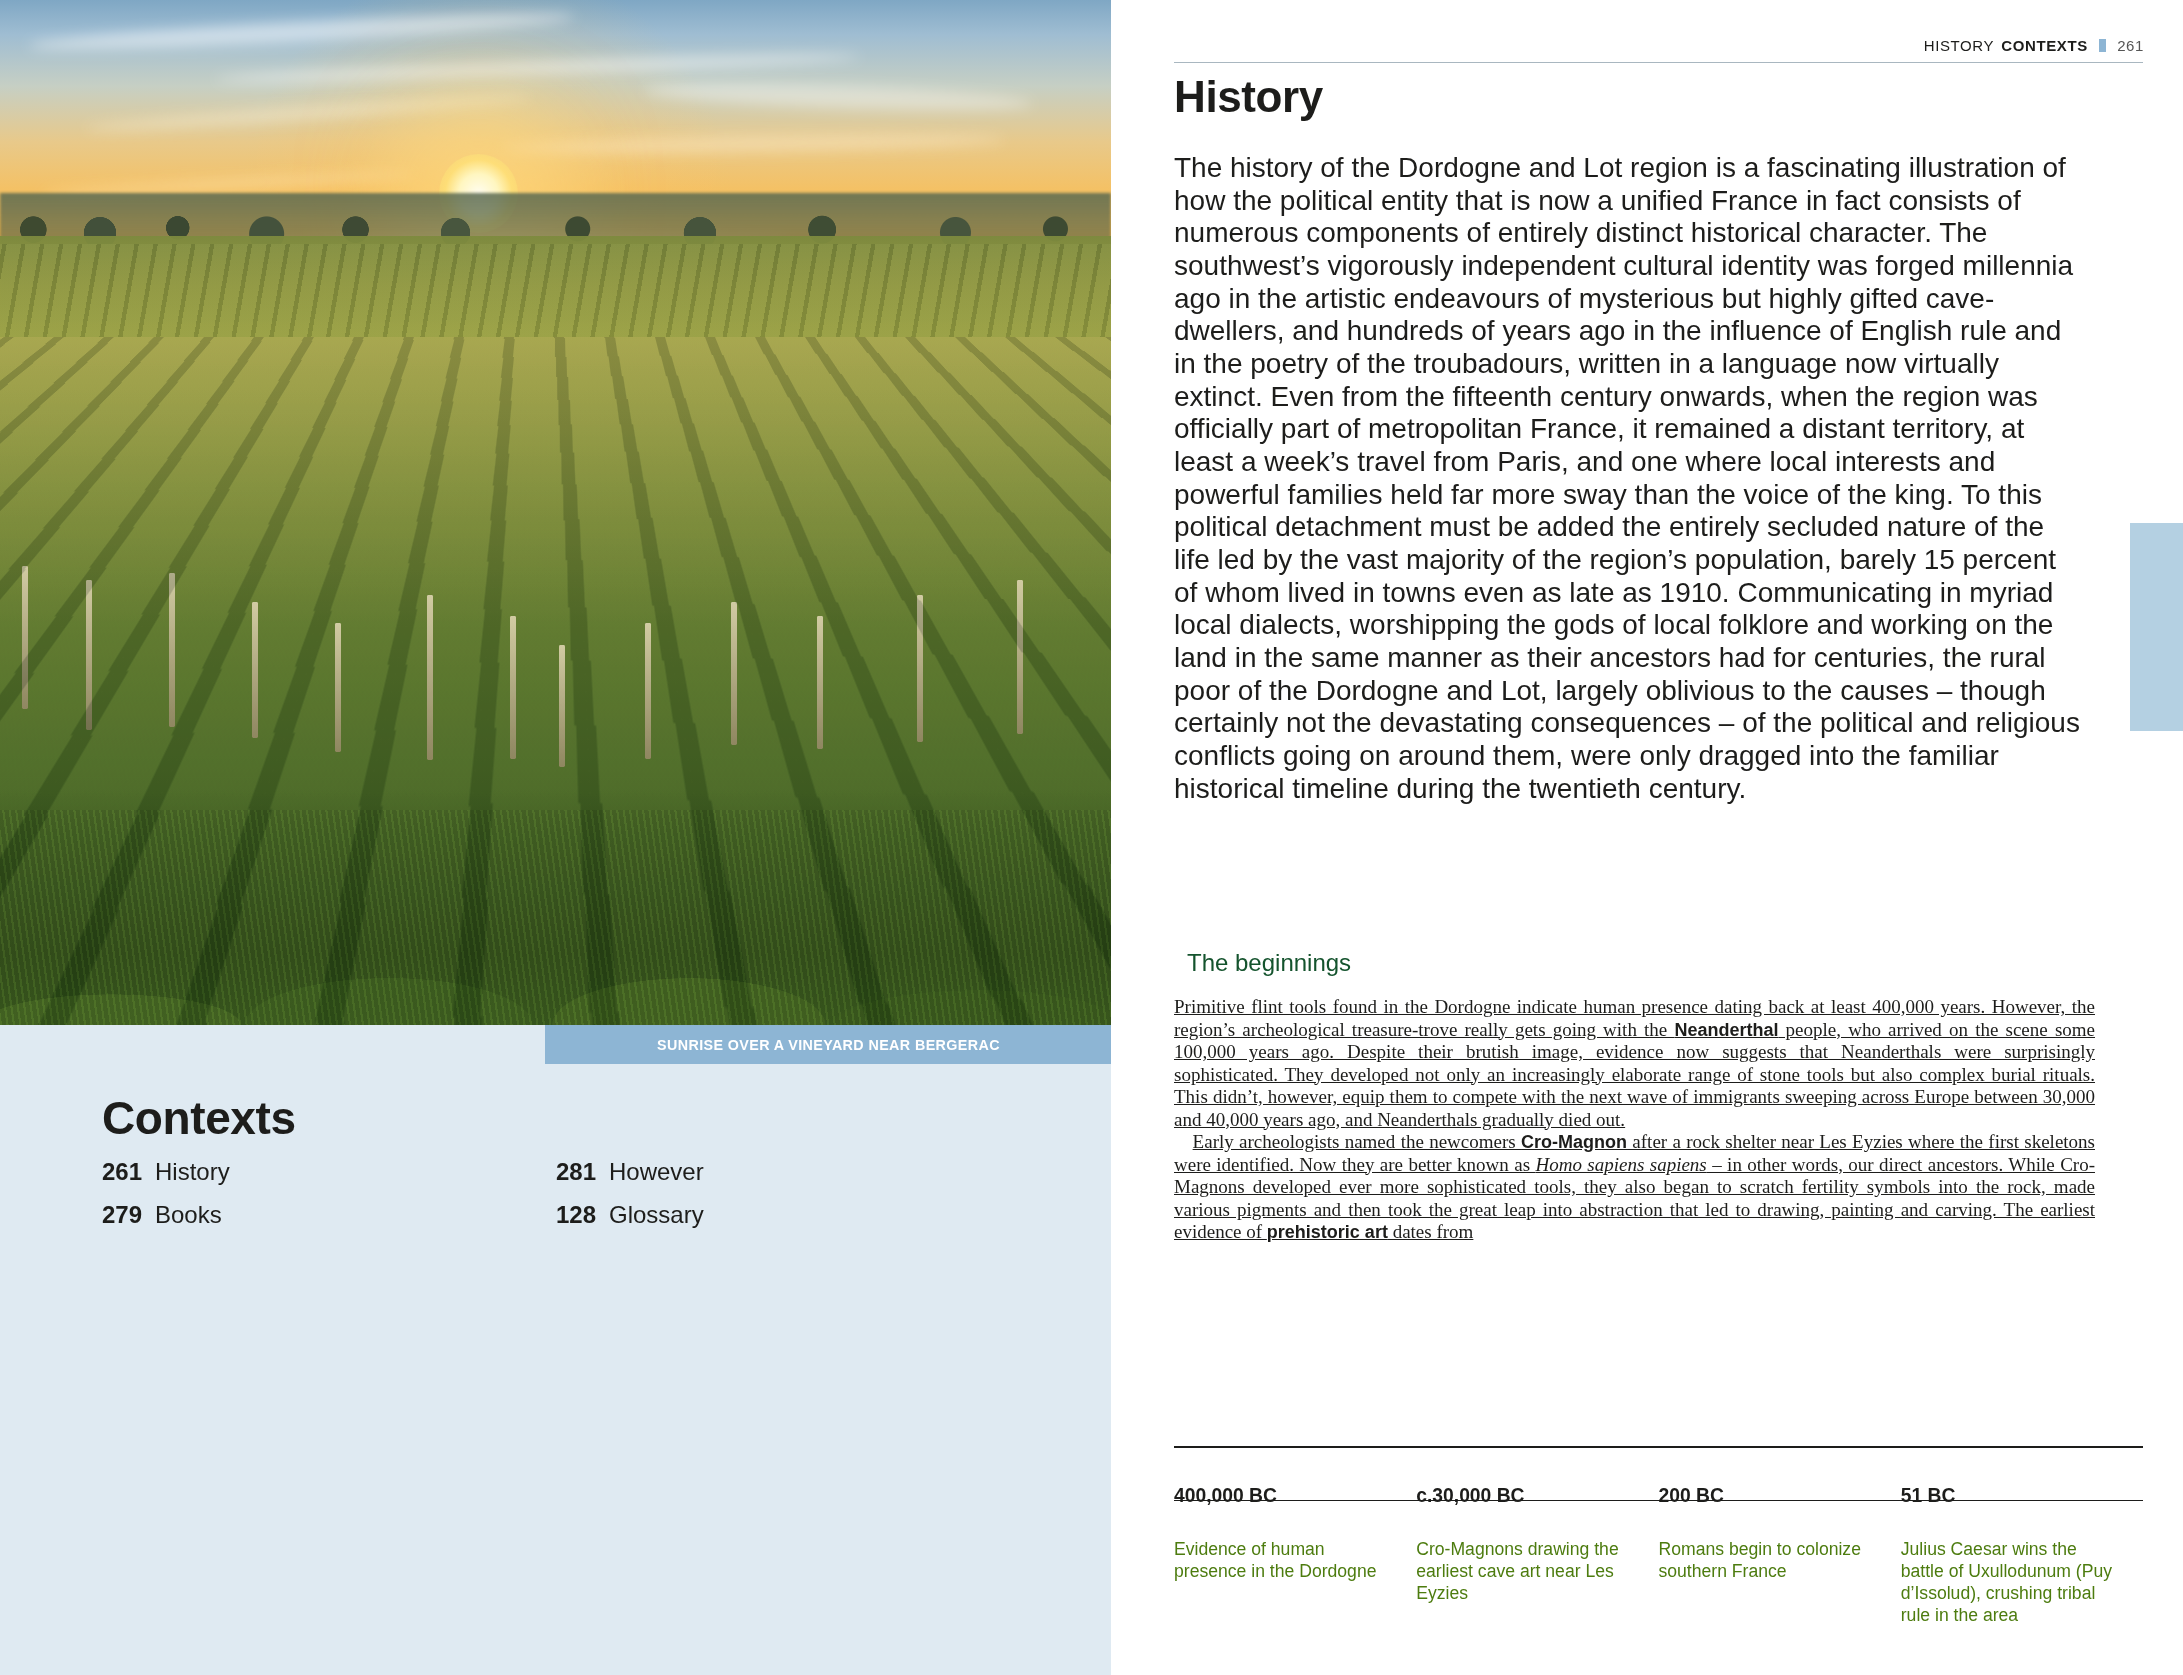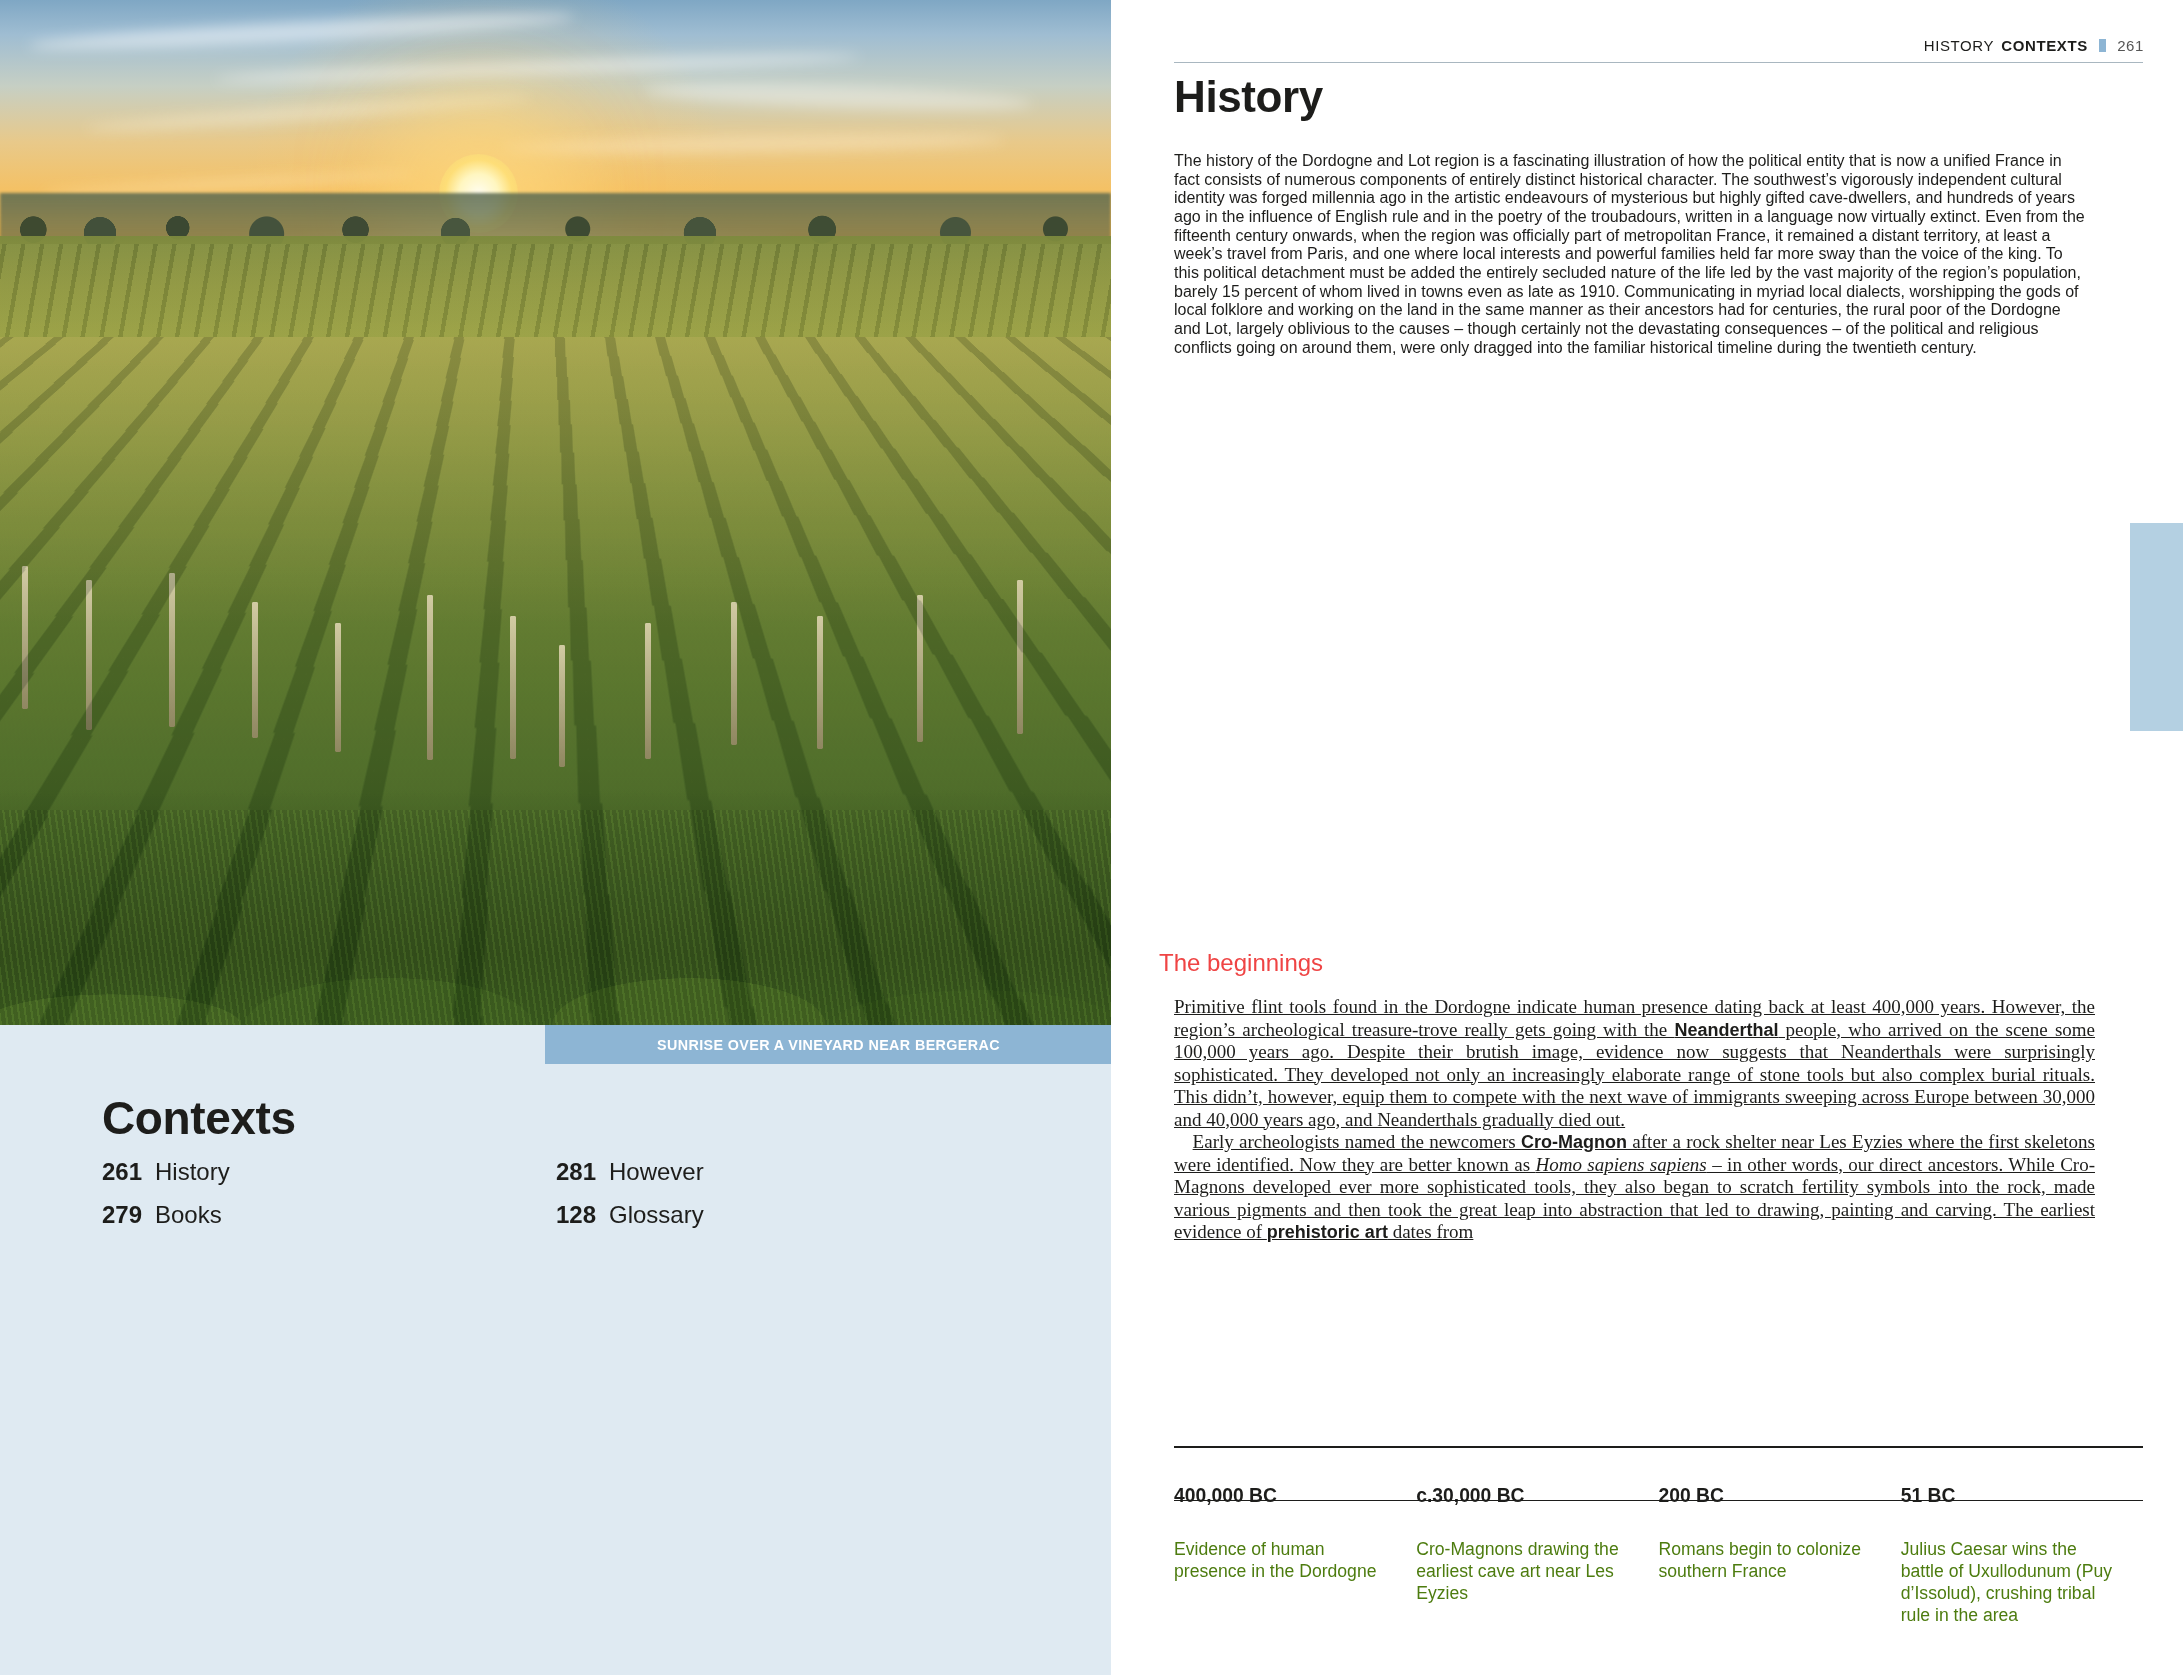--- a/index.html
+++ b/index.html
@@ -316,33 +316,33 @@
     font-weight: 700;
     color: #1d1d1b;
     letter-spacing: -0.4px;
   }
 
   .intro {
     position: absolute;
     left: 63px;
     top: 152px;
     width: 911px;
-    font-size: 16px;
+    font-size: 28px;
     line-height: 1.167;
     color: #1d1d1b;
   }
   .intro p { margin: 0; }
 
   .h2 {
     position: absolute;
-    left: 48px;
+    left: 76px;
     top: 949px;
     font-size: 24px;
     font-weight: 400;
-    color: #ef4444;
+    color: #14532d;
   }
 
   .body-serif {
     position: absolute;
     left: 63px;
     top: 996px;
     width: 921px;
     font-family: "Liberation Serif", serif;
     font-size: 19px;
     line-height: 1.185;

